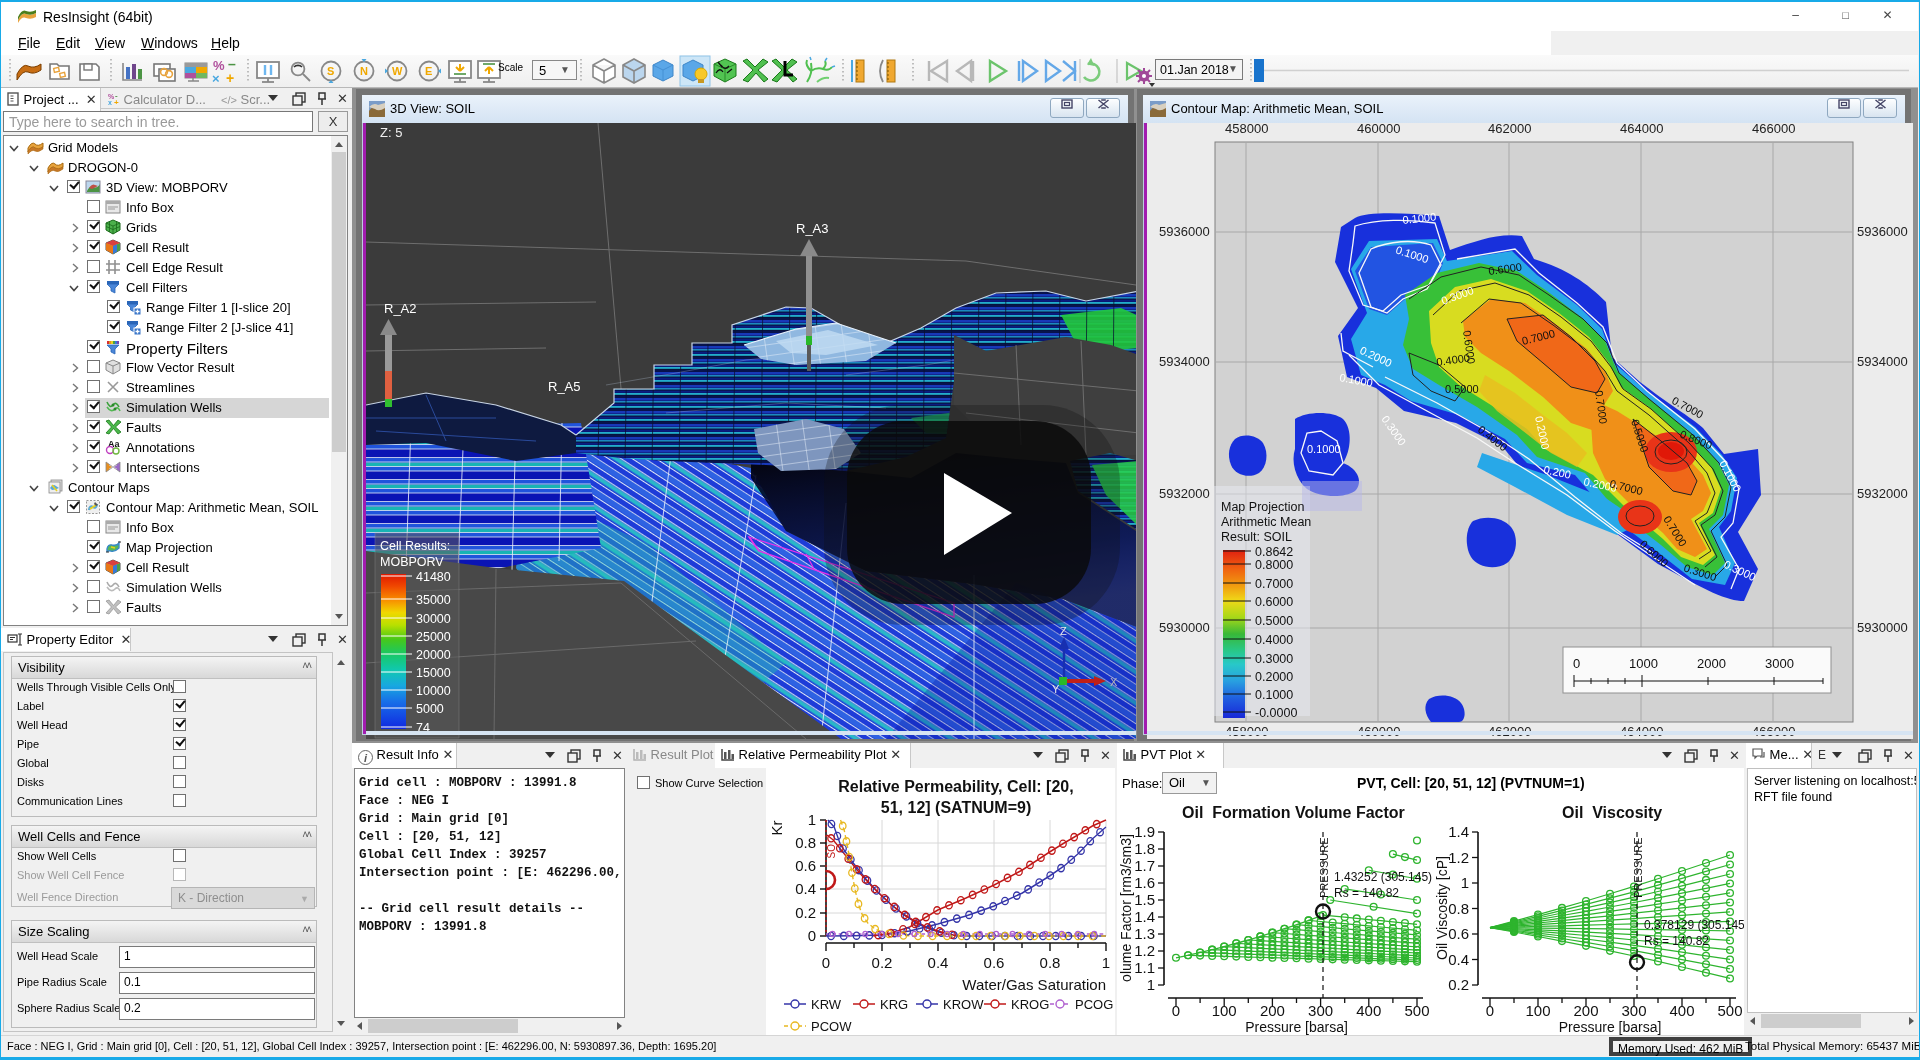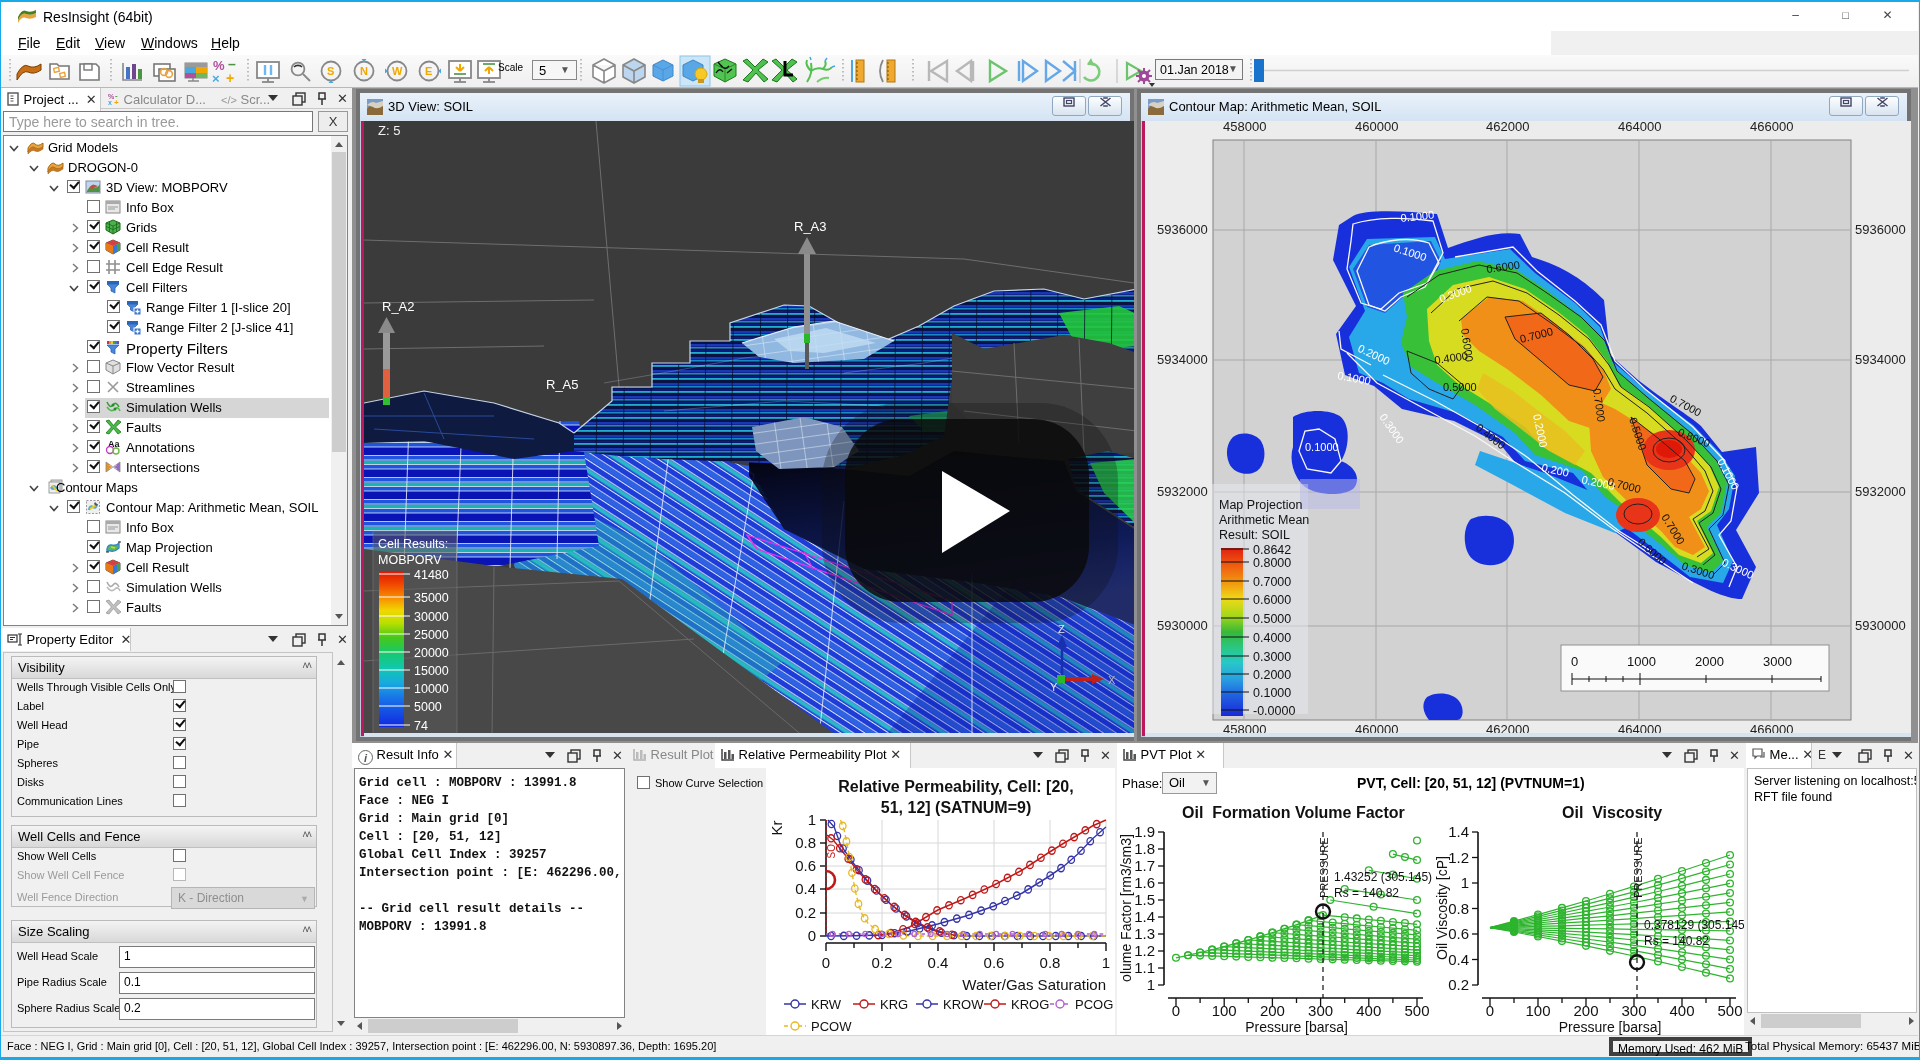--- a/index.html
+++ b/index.html
@@ -16,21 +16,21 @@
 #menubar span { position:absolute; top:4px; font-size:14px; }
 #menubar u { text-decoration:underline; }
 
 #toolbar { position:absolute; left:1px; top:55px; width:1917px; height:33px; background:linear-gradient(#FAFAFA,#EFEFEF); border-bottom:1px solid #B8B8B8; }
 
 .panel { position:absolute; background:#F0F0F0; }
 .tabbar { position:absolute; left:0; top:0; right:0; height:23px; background:#F0F0F0; border-bottom:1px solid #C8C8C8; }
 .tab { position:absolute; top:0; height:23px; font-size:13px; padding:4px 6px 0 6px; color:#888; white-space:nowrap; overflow:hidden; }
 .tab.active { background:#FFF; color:#000; border-right:1px solid #C8C8C8; }
 
-.mdiwin { position:absolute; border:4px solid #737373; background:#be185d; box-shadow:0 0 0 1px #BDCDDE inset; }
+.mdiwin { position:absolute; border:6px solid #737373; background:#a21caf; box-shadow:0 0 0 1px #BDCDDE inset; }
 .mdititle { position:absolute; left:0; top:0; right:0; height:28px; background:linear-gradient(#EAF2FB,#D4E3F3); font-size:13px; }
 .mdititle .t { position:absolute; left:28px; top:6px; color:#000; }
 .mdibtn { position:absolute; top:3px; width:34px; height:20px; border:1px solid #8FA8C0; border-radius:3px; background:linear-gradient(#FDFEFF,#D8E4F0); text-align:center; font-size:11px; color:#333; }
 
 #statusbar { position:absolute; left:1px; top:1035px; width:1917px; height:22px; background:#F0F0F0; border-top:1px solid #D5D5D5; font-size:12px; }
 #bottomstrip { position:absolute; left:0px; top:1057px; width:1920px; height:3px; background:#18AAE8; z-index:51; }
 .sunken { border:4px solid #404040; padding:1px 8px; }
 .chk { position:absolute; width:13px; height:13px; border:1px solid #707070; background:#FFF; }
 .chk.c::after { content:""; position:absolute; left:2px; top:0px; width:7px; height:4px; border-left:2px solid #111; border-bottom:2px solid #111; transform:rotate(-50deg); }
 
@@ -427,21 +427,21 @@
         <div class="abs" style="left:122px;top:324px;font-size:13px;white-space:nowrap;">Intersections</div>
         <div class="abs" style="left:25px;top:346px;width:10px;height:10px;"><svg width="10" height="10">
             <path d="M1 3 L5 7.5 L9 3" fill="none" stroke="#444" stroke-width="1.6"></path>
           </svg></div>
         <div class="abs" style="left:43px;top:343px;width:17px;height:16px;"><svg width="17" height="16" viewBox="0 0 17 16">
             <rect x="4" y="1" width="11" height="11" fill="#DDD" stroke="#888" stroke-width="0.8"></rect>
             <rect x="2" y="3" width="11" height="11" fill="#EEE" stroke="#888" stroke-width="0.8"></rect>
             <path d="M3 9 Q6 4 9 7 L12 9 Q8 11 5 11 Z" fill="#58A8D8"></path>
             <path d="M5 6 L10 12" stroke="#E8D020" stroke-width="1.6"></path>
           </svg></div>
-        <div class="abs" style="left:52px;top:344px;font-size:13px;white-space:nowrap;">Contour Maps</div>
+        <div class="abs" style="left:64px;top:344px;font-size:13px;white-space:nowrap;">Contour Maps</div>
         <div class="abs" style="left:45px;top:366px;width:10px;height:10px;"><svg width="10" height="10">
             <path d="M1 3 L5 7.5 L9 3" fill="none" stroke="#444" stroke-width="1.6"></path>
           </svg></div>
         <div class="chk c abs" style="left:63px;top:364px;"></div>
         <div class="abs" style="left:81px;top:363px;width:17px;height:16px;"><svg width="17" height="16" viewBox="0 0 17 16">
             <rect x="1.5" y="1.5" width="13" height="13" fill="#EFEFEF" stroke="#999" stroke-width="1" stroke-dasharray="2,1.5"></rect>
             <path d="M4 11 Q5 6 8 8 Q11 10 12 5" fill="none" stroke="#58A8D8" stroke-width="2.4"></path>
             <path d="M5 10 L11 6" stroke="#E8D020" stroke-width="2"></path>
             <path d="M10 3 L13 6 L11 7 L9 5 Z" fill="#555"></path>
           </svg></div>
@@ -523,21 +523,21 @@
       <div class="grphdr">Visibility<span style="float:right;color:#555;font-size:10px;letter-spacing:-2px;">˄˄</span></div>
     </div>
     <div class="pline" style="left:16px;top:53px;">Wells Through Visible Cells Only</div>
       <div class="chk" style="left:172px;top:52px;"></div>
     <div class="pline" style="left:16px;top:72px;">Label</div>
       <div class="chk c" style="left:172px;top:71px;"></div>
     <div class="pline" style="left:16px;top:91px;">Well Head</div>
       <div class="chk c" style="left:172px;top:90px;"></div>
     <div class="pline" style="left:16px;top:110px;">Pipe</div>
       <div class="chk c" style="left:172px;top:109px;"></div>
-    <div class="pline" style="left:16px;top:129px;">Spheres</div>
+    <div class="pline" style="left:16px;top:129px;">Global</div>
       <div class="chk" style="left:172px;top:128px;"></div>
     <div class="pline" style="left:16px;top:148px;">Disks</div>
       <div class="chk" style="left:172px;top:147px;"></div>
     <div class="pline" style="left:16px;top:167px;">Communication Lines</div>
       <div class="chk" style="left:172px;top:166px;"></div>
 
     <div class="grp" style="top:197px;height:82px;left:10px;width:306px;">
       <div class="grphdr">Well Cells and Fence<span style="float:right;color:#555;font-size:10px;letter-spacing:-2px;">˄˄</span></div>
     </div>
     <div class="pline" style="left:16px;top:222px;">Show Well Cells</div>

